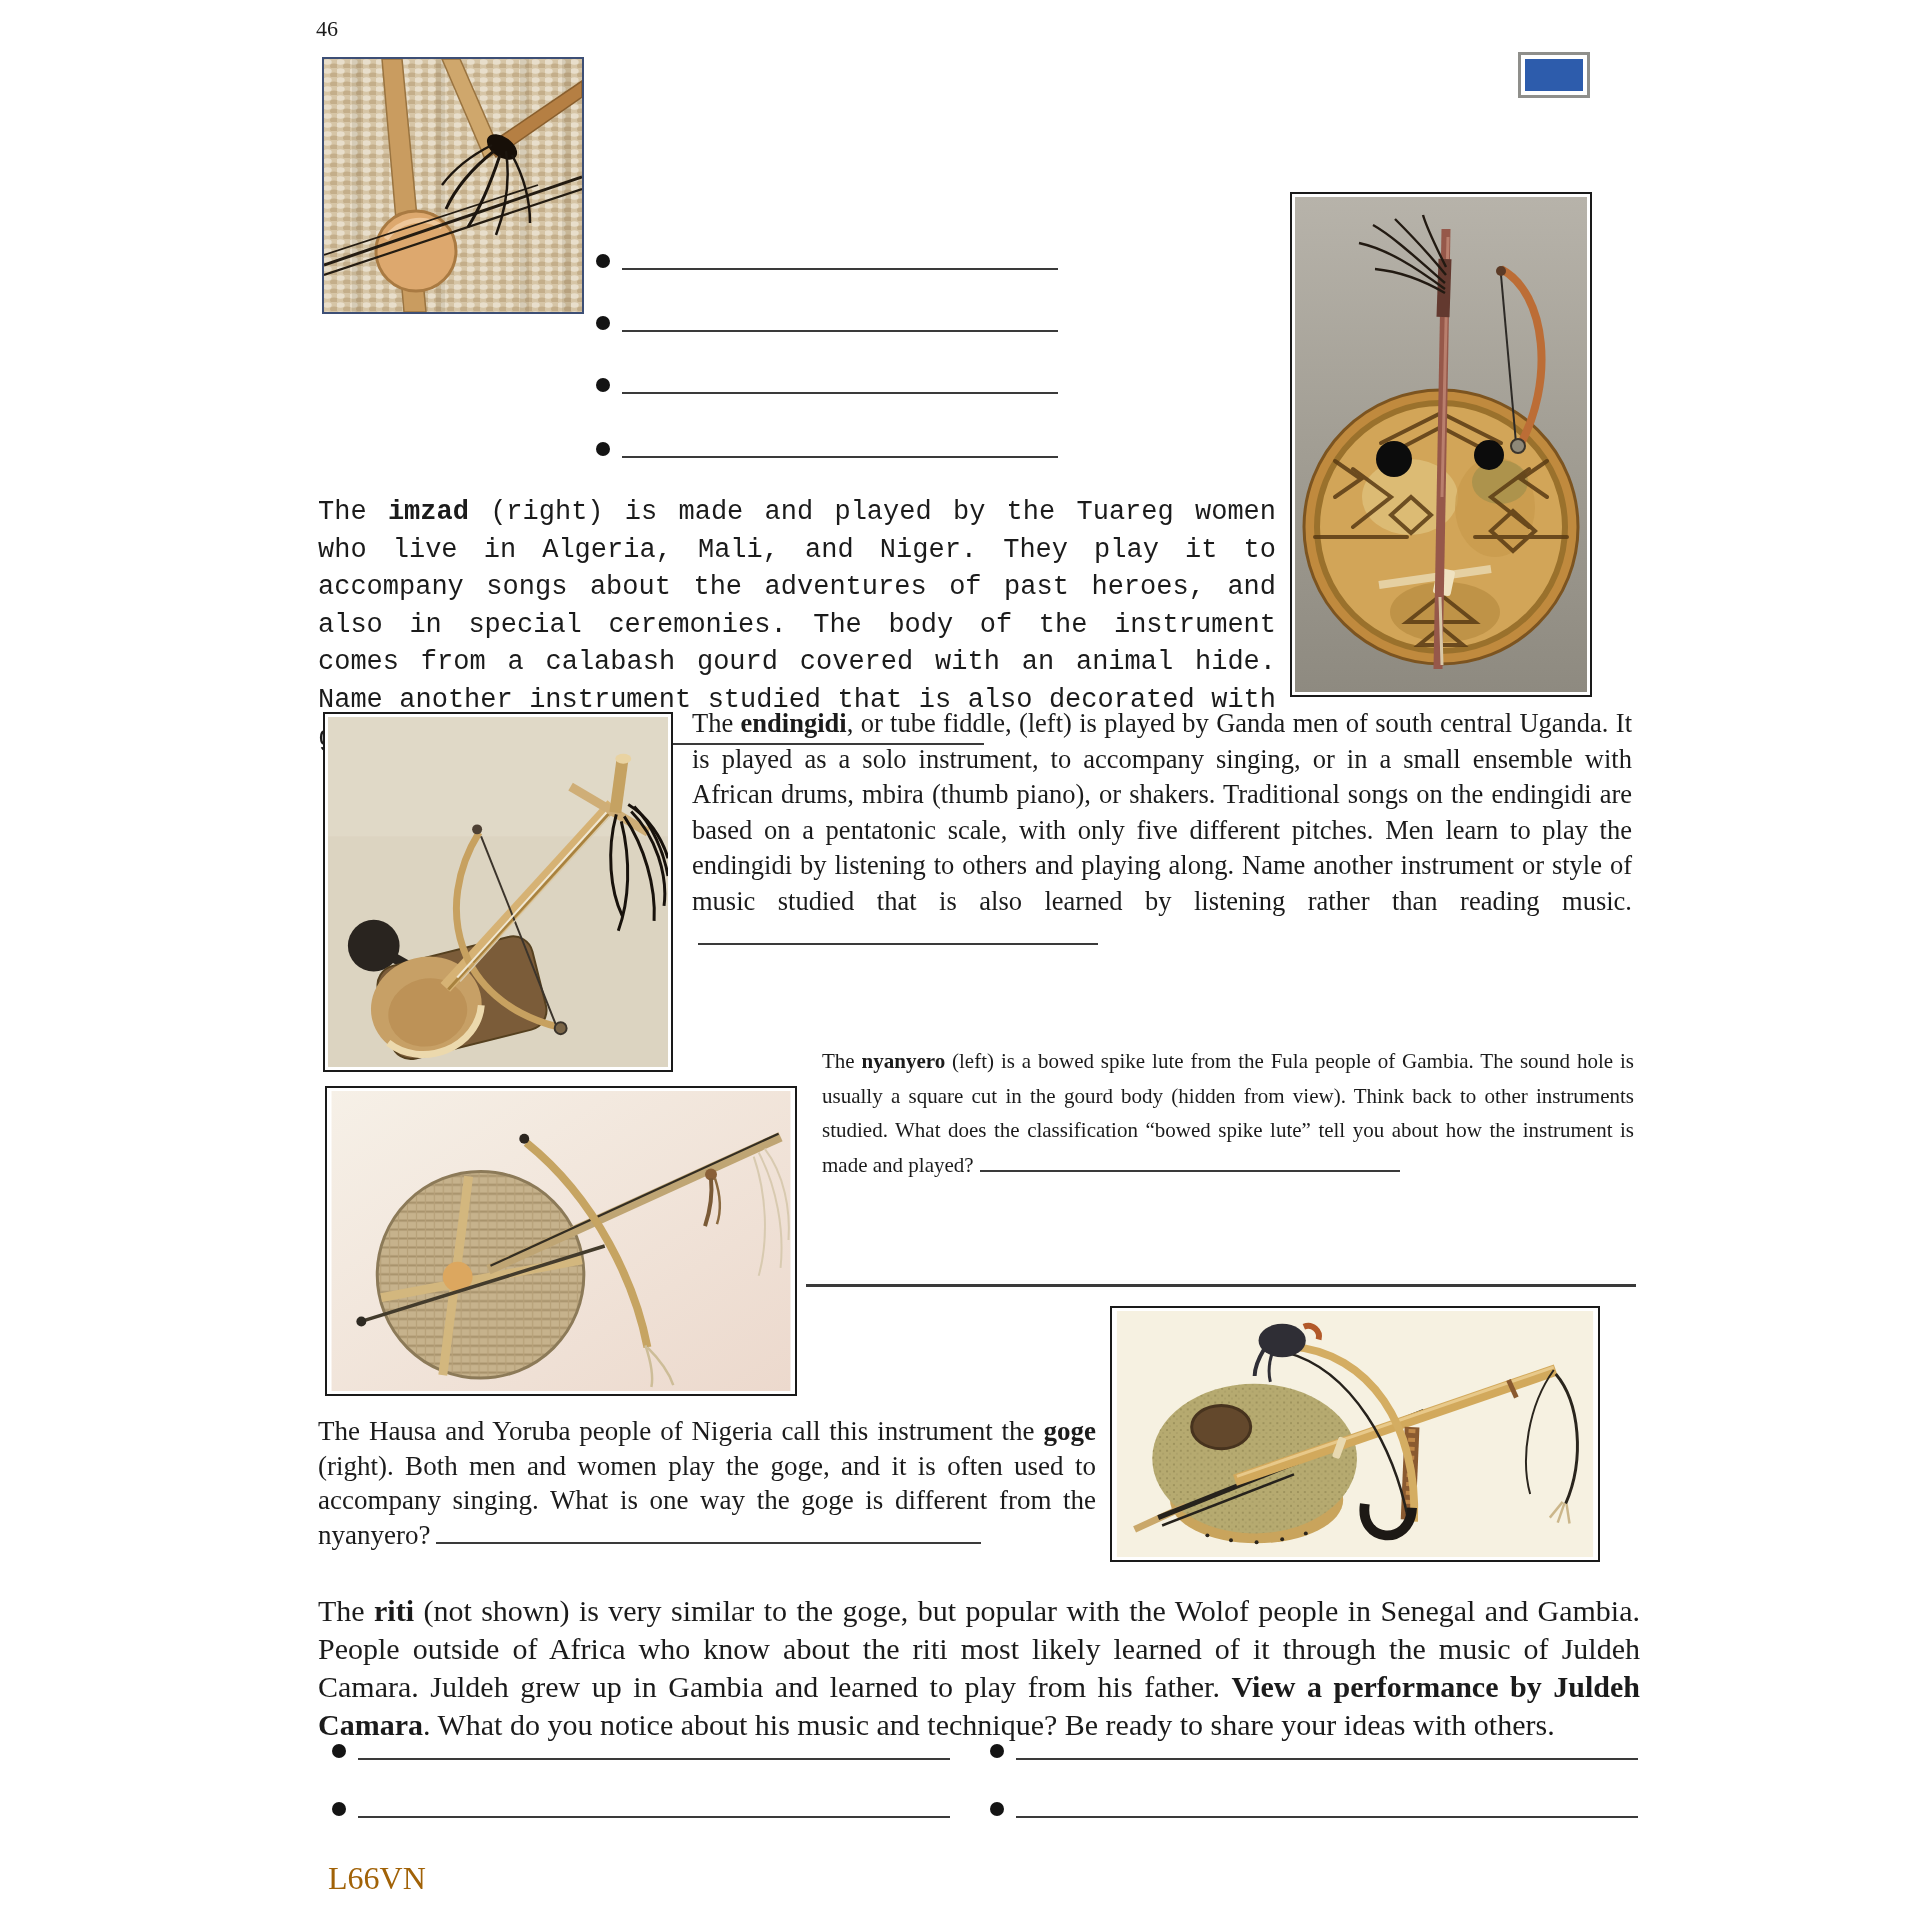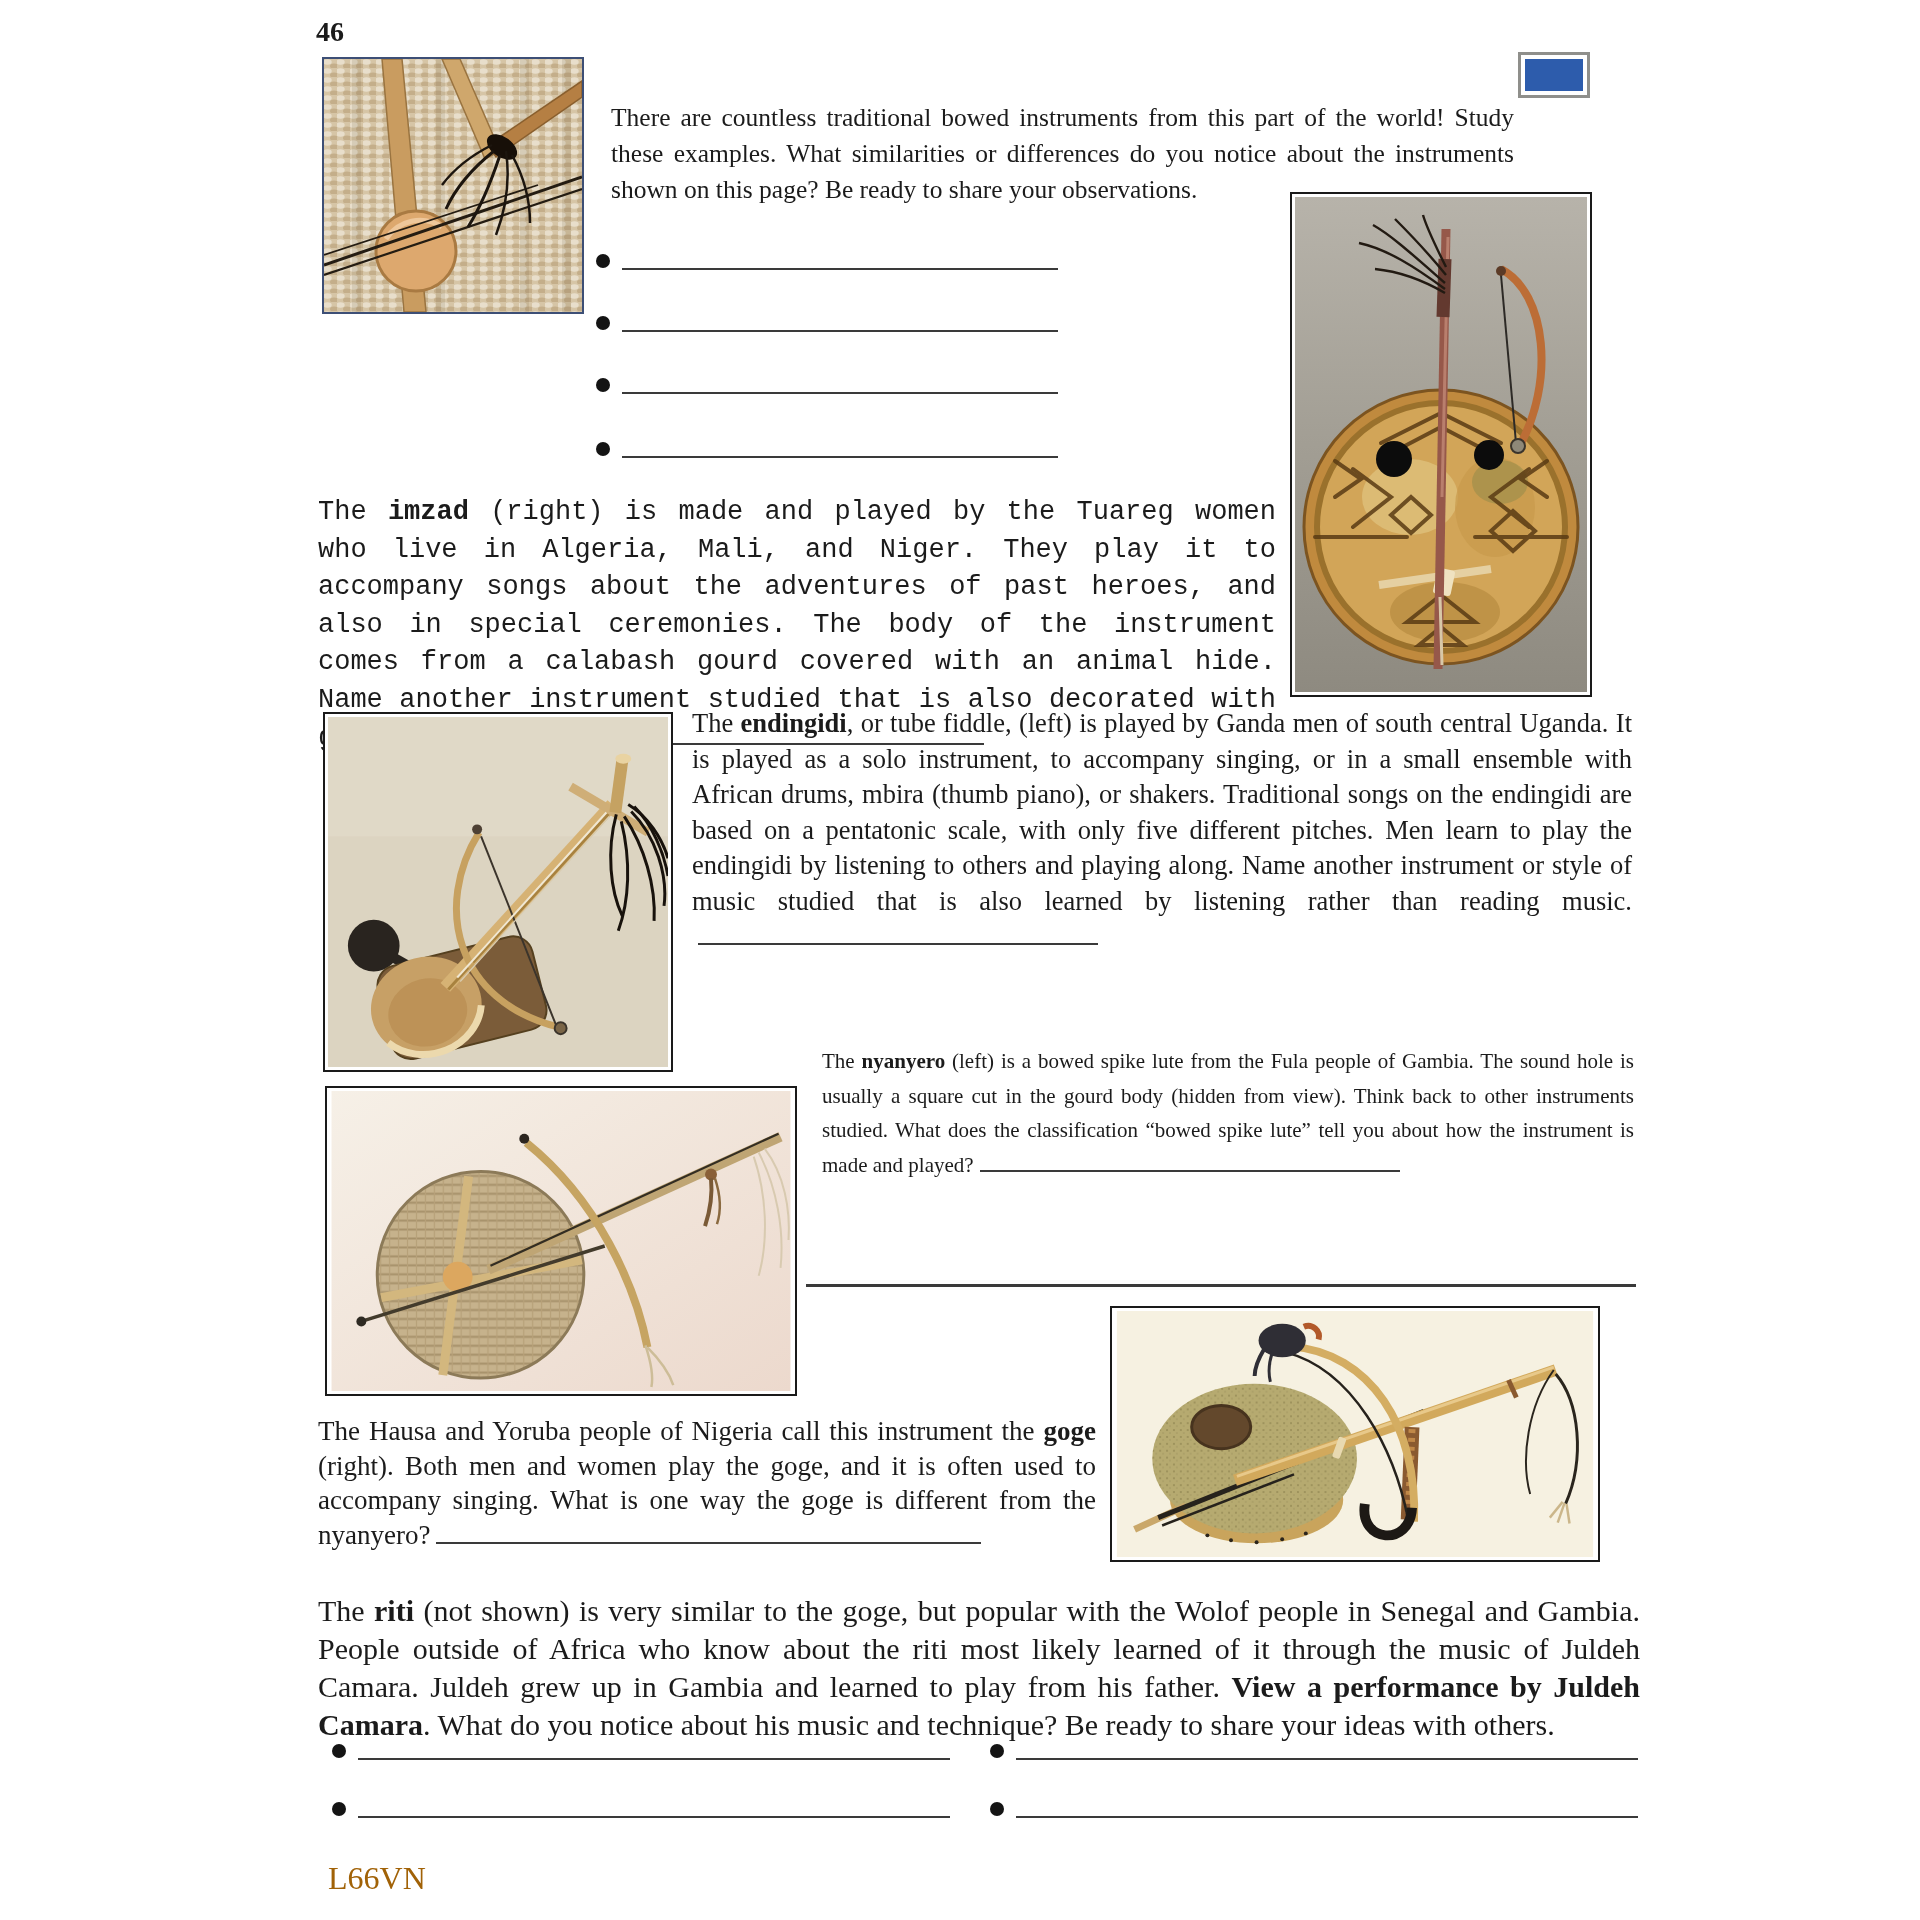--- a/index.html
+++ b/index.html
@@ -1,19 +1,19 @@
 <!DOCTYPE html>
 <html><head>
 <meta charset="utf-8">
 <style>
   html,body{margin:0;padding:0;background:#e9e9e9;}
   .page{position:relative;width:1920px;height:1920px;background:#ffffff;
         font-family:"Liberation Serif",serif;color:#1b1b1b;overflow:hidden;}
   .abs{position:absolute;}
-  .pagenum{left:316px;top:16px;font-size:28px;font-weight:bold;}
+  .pagenum{left:316px;top:16px;font-size:22px;font-weight:normal;}
   .title{left:611px;top:38px;width:910px;font-size:44px;font-weight:bold;
          color:#3b5fa7;letter-spacing:-0.5px;white-space:nowrap;}
   .title-icon{left:1518px;top:52px;width:58px;height:32px;border:3px solid #8f8f8b;
               background:#ffffff;padding:4px;}
   .title-icon-fill{display:block;width:100%;height:100%;background:#2d5cac;}
   .body-text{text-align:justify;}
   .intro{left:611px;top:100px;width:903px;font-size:25.5px;line-height:36px;}
   .imzad-p{left:318px;top:494px;width:958px;font-size:27px;line-height:37.5px;font-family:Liberation Mono, monospace;}
   .end-p{left:692px;top:706px;width:940px;font-size:26.5px;line-height:35.5px;}
   .nyan-p{left:822px;top:1044px;width:812px;font-size:21px;line-height:34.5px;}
@@ -79,21 +79,20 @@
         <path d="M168,86 C148,96 130,110 118,126" stroke-width="2.5"></path>
         <path d="M188,96 C200,118 206,142 206,164" stroke-width="2.5"></path>
       </g>
     </svg>
   </div>
 
   <div class="abs title-icon">
     <span class="title-icon-fill"></span>
   </div>
 
-  <p class="abs body-text intro" style="margin:0;">There are countless traditional bowed instruments from this part of the world! Study these examples. What similarities or differences do you notice about the instruments shown on this page? Be ready to share your observations.</p>
 
   <div class="abs frame" style="left:1290px;top:192px;">
     <svg width="292" height="495" viewBox="0 0 292 495">
       <defs>
         <linearGradient id="gImz" x1="0" y1="0" x2="0" y2="1">
           <stop offset="0" stop-color="#b7b3aa"></stop>
             <stop offset="0.5" stop-color="#a29e94"></stop>
           <stop offset="1" stop-color="#8e8a80"></stop>
         </linearGradient>
       </defs>

